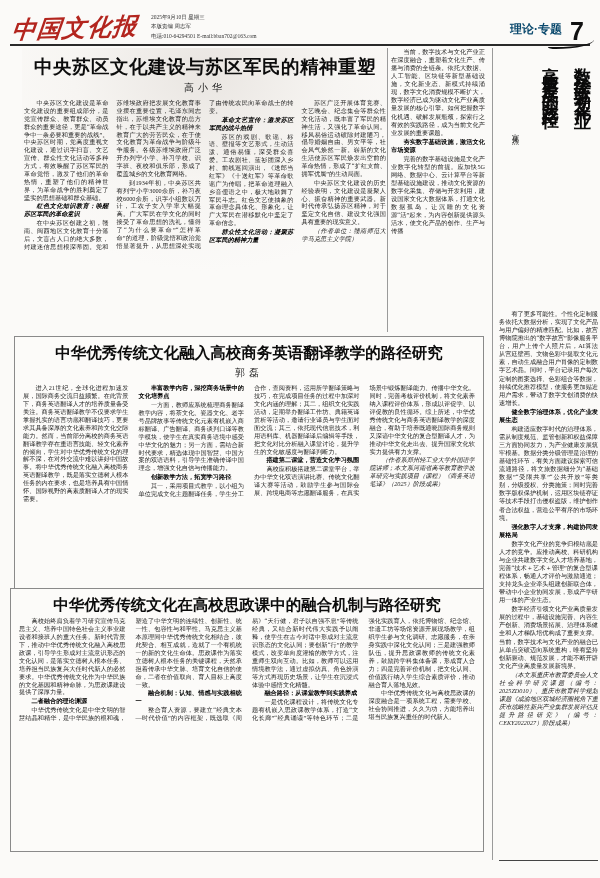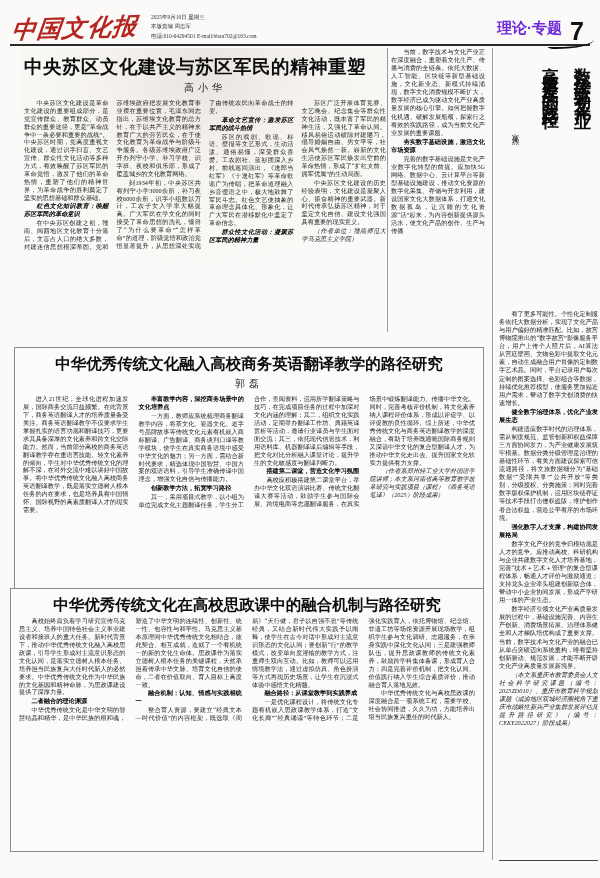--- a/index.html
+++ b/index.html
@@ -8,52 +8,52 @@
         box-shadow:0 0 6px rgba(0,0,0,.25);}
   
   .header{position:absolute;left:10px;top:8px;width:580px;height:36px;
           border-bottom:2px solid #2a2a2a;display:flex;align-items:flex-end;}
   .masthead{color:#b3251e;font-weight:bold;font-style:italic;font-size:24px;
             transform:skewX(-8deg) rotate(-2deg);line-height:1;padding:0 6px 4px 2px;
             white-space:nowrap;letter-spacing:1px;}
   .dateblock{font-size:5.5px;color:#333;line-height:1.7;padding:0 0 3px 8px;flex:1;}
   .sectionblock{display:flex;align-items:flex-end;gap:8px;padding:0 6px 2px 0;position:relative;}
   .section-title{font-family:"Liberation Sans","DejaVu Sans",sans-serif;font-weight:bold;
-                 font-size:15px;color:#6d28d9;padding-bottom:4px;margin-top:28px;}
+                 font-size:12px;color:#0c4a6e;padding-bottom:4px;margin-top:28px;}
   .page-num{font-family:"Liberation Sans","DejaVu Sans",sans-serif;font-weight:bold;
             font-size:25px;color:#111;line-height:.9;}
   .swoosh{position:absolute;right:-4px;bottom:-5px;width:46px;height:9px;
           border-bottom:2px solid #111;border-radius:0 0 90% 18%;}
   
   .para{margin:0 0 1px 0;text-indent:2em;text-align:justify;color:#1c1c1c;}
   .para.h{font-weight:bold;color:#000;}
   .para.hi{font-weight:bold;font-style:italic;color:#000;}
   .para.f{font-style:italic;color:#222;}
   .byline{text-align:center;font-size:10px;color:#222;letter-spacing:4px;margin:2px 0 4px 0;}
   
   .a1{position:absolute;left:22px;top:48px;width:362px;height:282px;padding:2px 2px;
       background:radial-gradient(ellipse 65% 70% at 50% 8%, #e9e5e1 0%, #f7f5f2 55%, rgba(255,255,255,0) 100%);}
   .a1 .headline{font-family:Liberation Sans, sans-serif;font-weight:bold;
-                font-size:18.5px;text-align:left;color:#0c0c0c;margin:4px 0 2px 0;letter-spacing:.5px;}
+                font-size:18.5px;text-align:center;color:#0c0c0c;margin:4px 0 2px 0;letter-spacing:.5px;}
   .a1 .body{column-count:4;column-gap:8px;font-size:6.2px;line-height:1.27;height:212px;overflow:hidden;}
   
   .vrule{position:absolute;width:1px;background:#9a9a9a;}
   .rt-colA{position:absolute;left:391px;top:48px;width:94px;height:284px;overflow:hidden;
            font-size:6.2px;line-height:1.3;}
   .vtitle-block{position:absolute;left:496px;top:54px;width:102px;height:252px;}
   .vtitle{writing-mode:vertical-rl;font-family:"Liberation Serif","DejaVu Serif",serif;
           font-weight:bold;font-size:17px;letter-spacing:5px;line-height:1.9;color:#0a0a0a;
           height:248px;margin-left:auto;}
   .vauthor{position:absolute;left:14px;top:74px;writing-mode:vertical-rl;font-size:7px;
            letter-spacing:2px;color:#222;}
   .rt-colB{position:absolute;left:499px;top:310px;width:99px;height:550px;overflow:hidden;
            font-size:6.2px;line-height:1.3;border-bottom:1px solid #444;}
   
   .boxart{position:absolute;border:1px solid #8a8a8a;background:#fcfbf9;padding:4px 8px 6px 8px;}
-  .a2{left:14px;top:347px;width:452px;height:256px;}
+  .a2{left:14px;top:336px;width:452px;height:256px;}
   .a3{left:10px;top:588px;width:456px;height:252px;}
   .boxart .headline{font-family:"Liberation Sans","DejaVu Sans",sans-serif;font-weight:bold;
                     font-size:15.5px;text-align:center;color:#0c0c0c;margin:2px 0 1px 0;}
   .boxart .body{column-count:4;column-gap:10px;font-size:6.2px;line-height:1.28;overflow:hidden;}
   .a2 .body{height:206px;}
   .a3 .body{height:202px;}
 </style>
 </head>
 <body>
 

